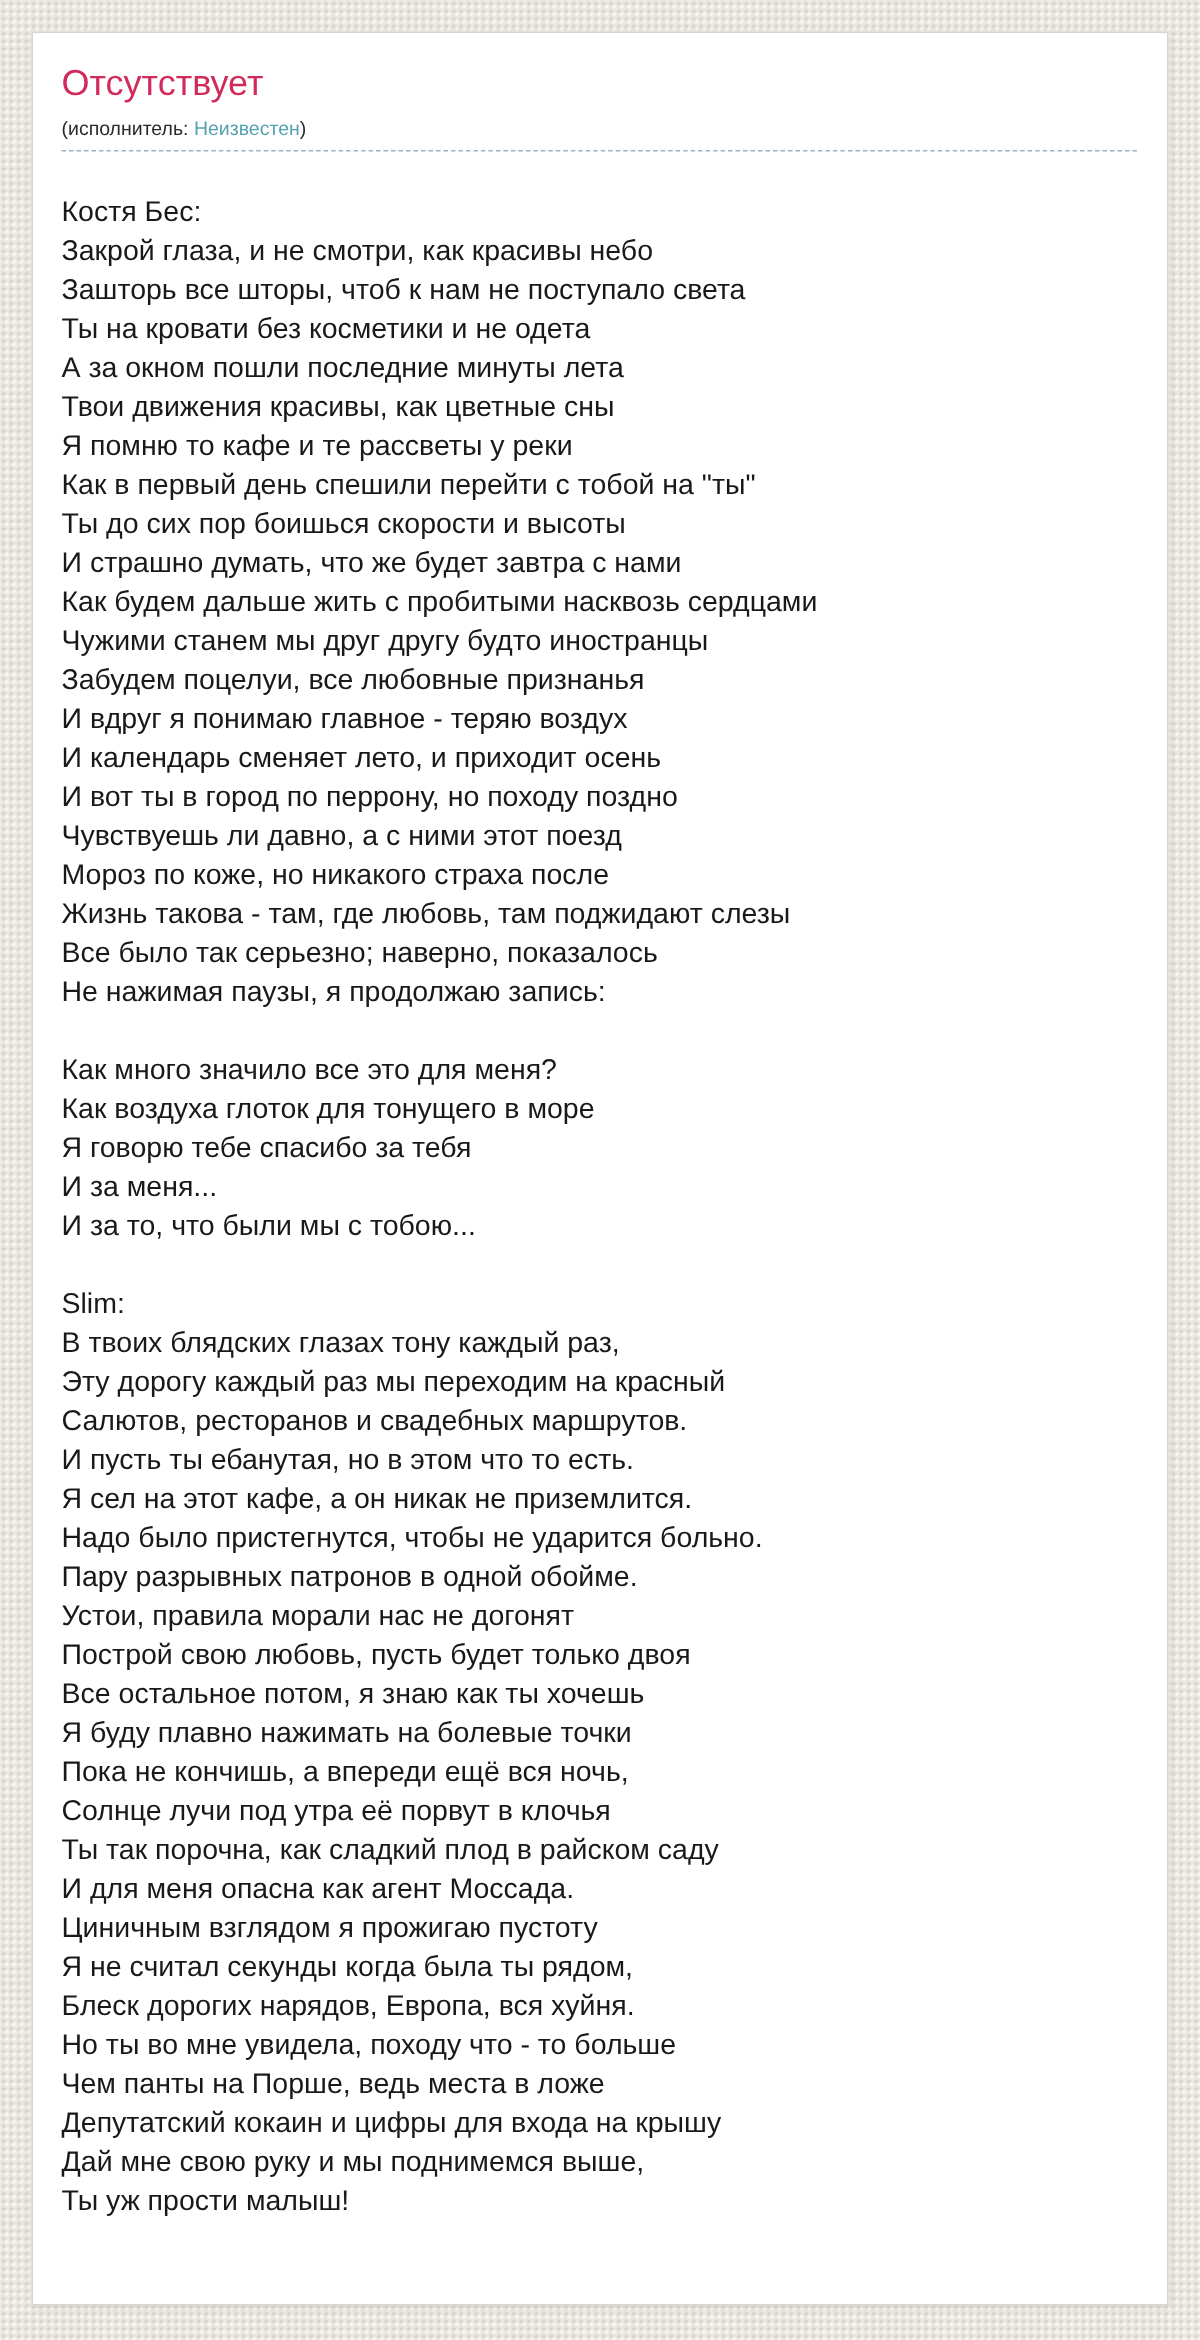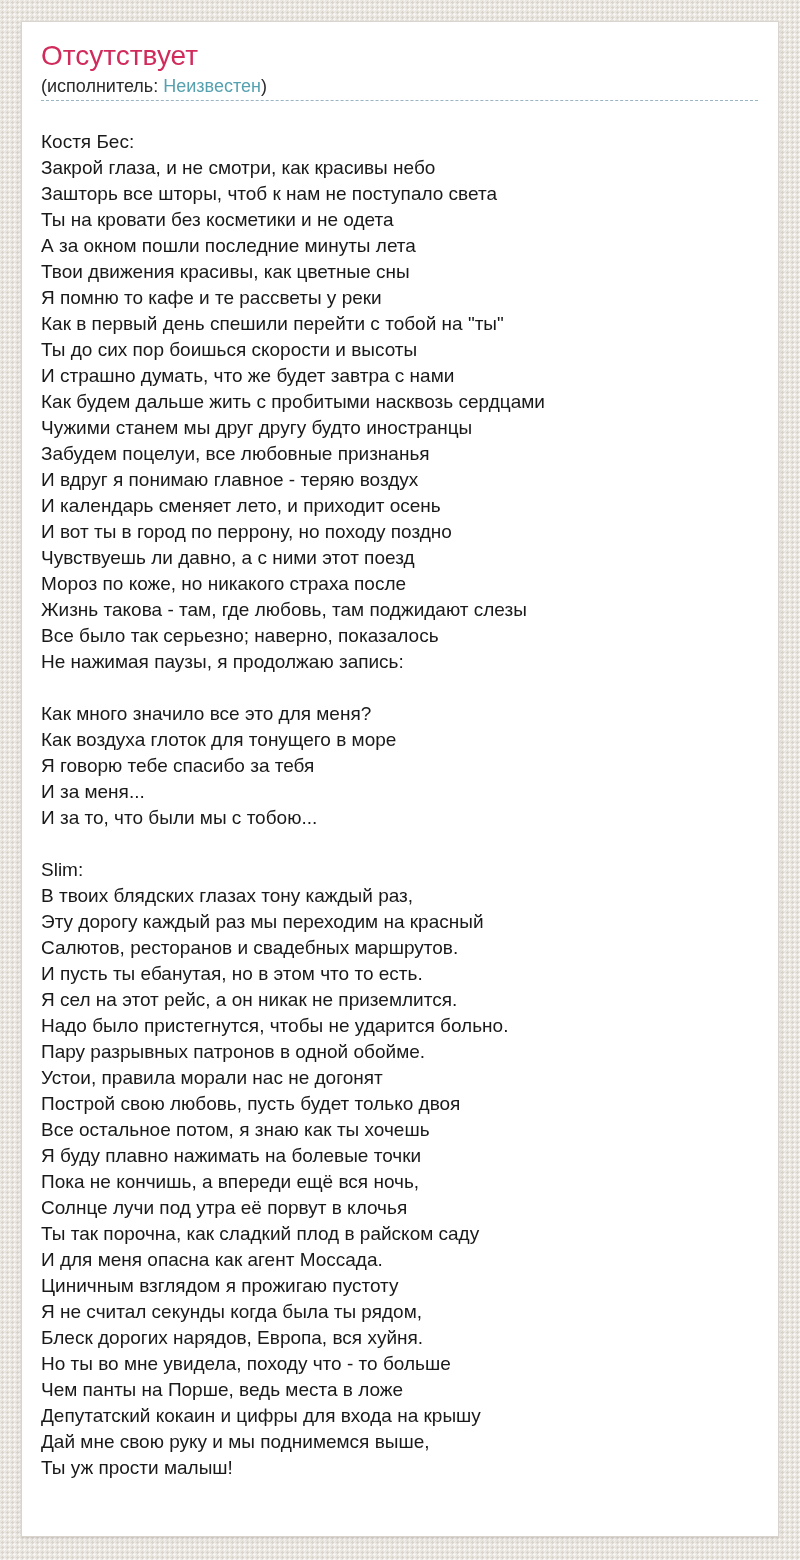--- a/index.html
+++ b/index.html
@@ -27,27 +27,27 @@
     width:758px;
     min-height:1516px;
     margin:21px auto 23px auto;
     background:var(--card-color);
     border:1px solid #d9d5ce;
     box-shadow:0 1px 4px rgba(90,80,70,0.18);
     padding:15px 20px 26px 19px;
   }
   h1.title{
     margin:0;
-    font-size:28px;
+    font-size:24px;
     font-weight:normal;
     line-height:38px;
     color:var(--title-color);
   }
   .subtitle{
-    font-size:18px;
+    font-size:13px;
     line-height:22px;
     color:#2a2a2a;
     padding-bottom:3px;
   }
   .artist-link{
     color:var(--link-color);
     text-decoration:none;
     cursor:pointer;
   }
   .separator{
@@ -97,21 +97,21 @@
       <div class="lyric-line">Как воздуха глоток для тонущего в море</div>
       <div class="lyric-line">Я говорю тебе спасибо за тебя</div>
       <div class="lyric-line">И за меня...</div>
       <div class="lyric-line">И за то, что были мы с тобою...</div>
       <div class="lyric-line">&nbsp;</div>
       <div class="lyric-line">Slim:</div>
       <div class="lyric-line">В твоих блядских глазах тону каждый раз,</div>
       <div class="lyric-line">Эту дорогу каждый раз мы переходим на красный</div>
       <div class="lyric-line">Салютов, ресторанов и свадебных маршрутов.</div>
       <div class="lyric-line">И пусть ты ебанутая, но в этом что то есть.</div>
-      <div class="lyric-line">Я сел на этот рейс, а он никак не приземлится.</div>
+      <div class="lyric-line">Я сел на этот кафе, а он никак не приземлится.</div>
       <div class="lyric-line">Надо было пристегнутся, чтобы не ударится больно.</div>
       <div class="lyric-line">Пару разрывных патронов в одной обойме.</div>
       <div class="lyric-line">Устои, правила морали нас не догонят</div>
       <div class="lyric-line">Построй свою любовь, пусть будет только двоя</div>
       <div class="lyric-line">Все остальное потом, я знаю как ты хочешь</div>
       <div class="lyric-line">Я буду плавно нажимать на болевые точки</div>
       <div class="lyric-line">Пока не кончишь, а впереди ещё вся ночь,</div>
       <div class="lyric-line">Солнце лучи под утра её порвут в клочья</div>
       <div class="lyric-line">Ты так порочна, как сладкий плод в райском саду</div>
       <div class="lyric-line">И для меня опасна как агент Моссада.</div>

